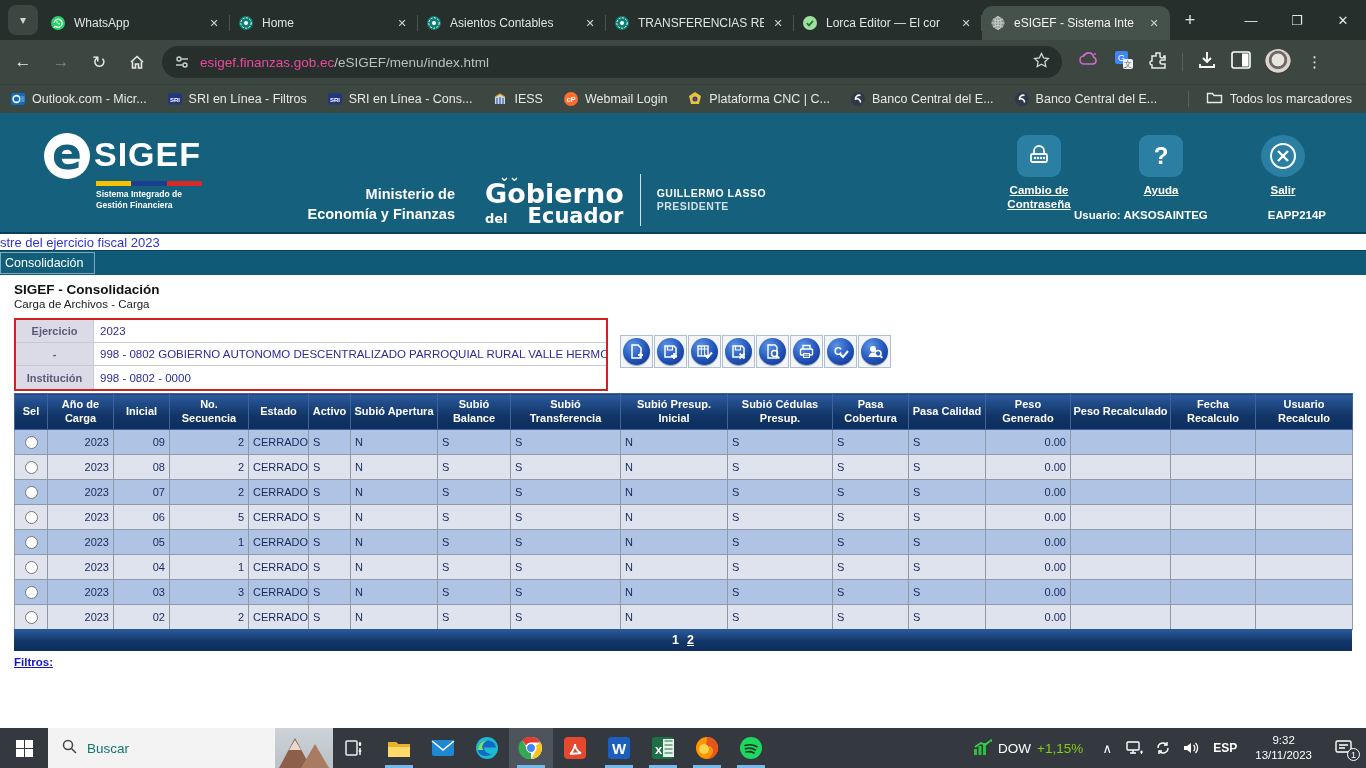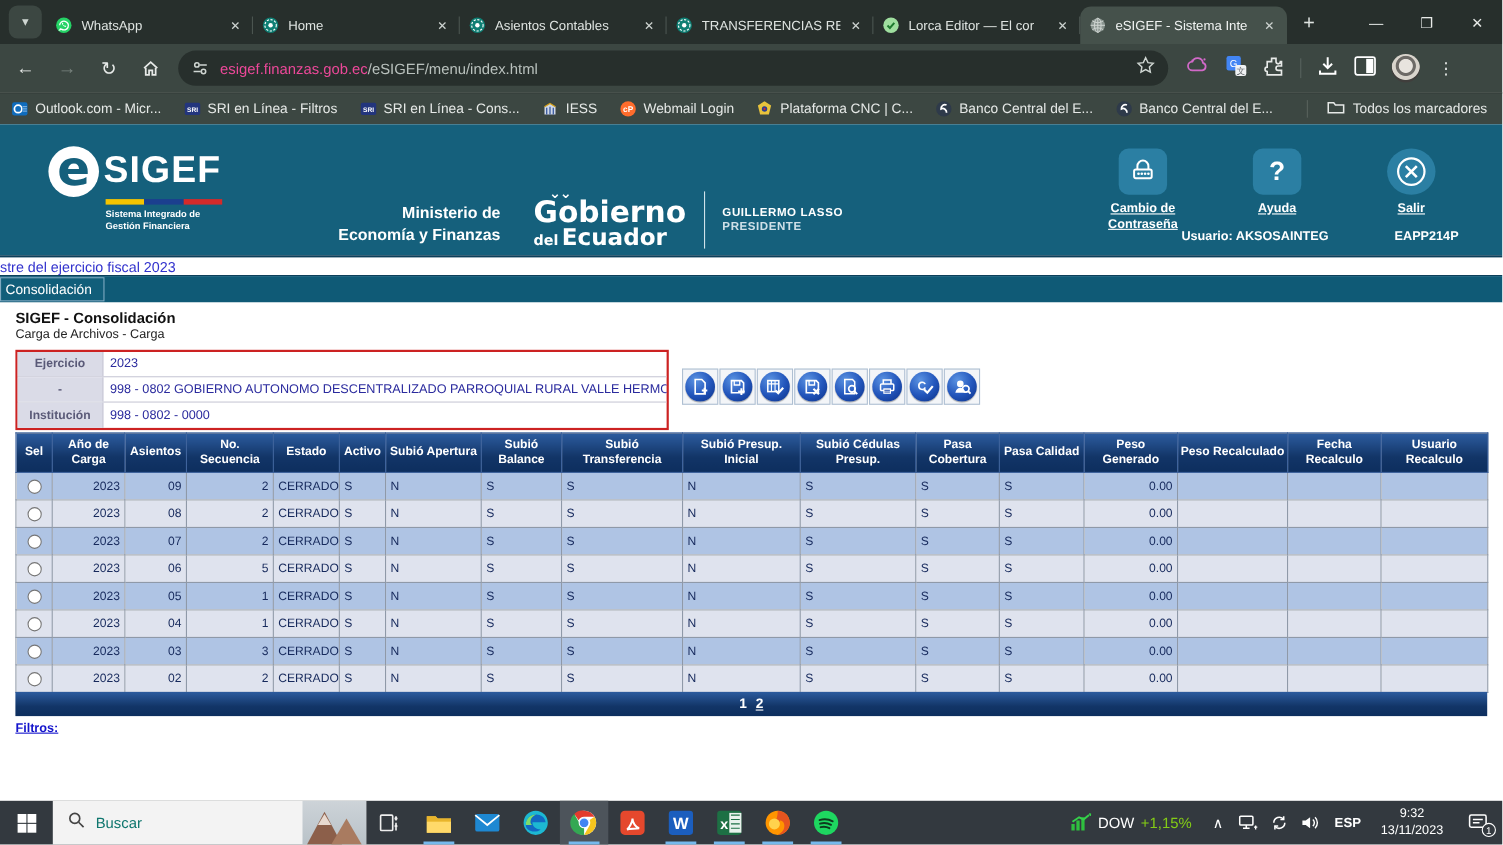--- a/index.html
+++ b/index.html
@@ -48,21 +48,21 @@
 .logo-e{width:46px;height:46px;border-radius:50%;background:#fff;color:#15607c;font-weight:bold;font-size:44px;line-height:42px;text-align:center;font-family:"DejaVu Sans",sans-serif}
 .logo-sigef{font-size:34px;font-weight:bold;letter-spacing:1px;margin-left:4px;border-bottom:4px solid transparent}
 .logo-stripes{display:flex;height:5px;width:106px;margin:2px 0 3px 52px}
 .logo-stripes div{flex:1}
 .logo-sub{font-size:8.5px;font-weight:bold;margin-left:52px;line-height:1.25}
 .ministry{position:absolute;left:260px;top:72px;width:195px;text-align:right;font-size:14.5px;font-weight:bold;line-height:1.35}
 .gob{position:absolute;left:485px;top:60px;display:flex;align-items:center}
 .gob-crown{font-size:13px;letter-spacing:-1px;margin-left:14px;line-height:8px}
 .gob-text{font-family:"DejaVu Sans",sans-serif;font-weight:bold;line-height:.95}
 .gob-l1{font-size:27px}
-.gob-l2{font-size:21px}.gob-l2 .del{font-size:13px;font-weight:bold;margin-right:3px}
+.gob-l2{font-size:21px}.gob-l2 .del{font-size:13px;font-weight:bold;margin-right:20px}
 .gob-div{width:1px;height:52px;background:#cfe2ea;margin:0 16px}
 .president{font-size:10.5px;font-weight:bold;line-height:1.25;letter-spacing:.5px}
 .president .pres2{color:#cfe0e8;font-weight:bold}
 .hdr-actions{position:absolute;right:40px;top:22px;display:flex;gap:36px}
 .hdr-act{display:flex;flex-direction:column;align-items:center;width:86px}
 .hdr-tile{width:44px;height:42px;border-radius:9px;background:#2b7fa3;display:flex;align-items:center;justify-content:center;margin-bottom:7px}
 .hdr-tile svg{width:30px;height:30px}
 .hdr-label{font-size:11.5px;font-weight:bold;text-decoration:underline;text-align:center;line-height:1.2}
 .hdr-userline{position:absolute;right:40px;top:96px;display:flex;gap:60px;font-size:11.5px;font-weight:bold}
 
@@ -542,21 +542,21 @@
           <col style="width: 77px;">
           <col style="width: 85px;">
           <col style="width: 100px;">
           <col style="width: 85px;">
           <col style="width: 97px;">
         </colgroup>
       <thead>
           <tr id="theadrow">
             <th>Sel</th>
             <th>Año de Carga</th>
-            <th>Asientos</th>
+            <th>Inicial</th>
             <th>No. Secuencia</th>
             <th>Estado</th>
             <th>Activo</th>
             <th>Subió Apertura</th>
             <th>Subió Balance</th>
             <th>Subió Transferencia</th>
             <th>Subió Presup. Inicial</th>
             <th>Subió Cédulas Presup.</th>
             <th>Pasa Cobertura</th>
             <th>Pasa Calidad</th>

